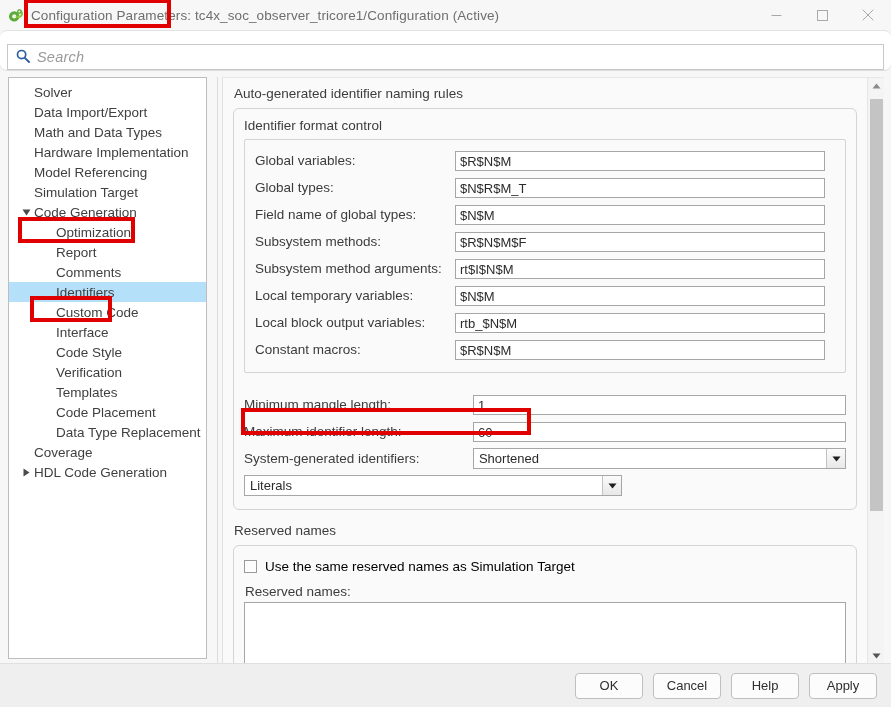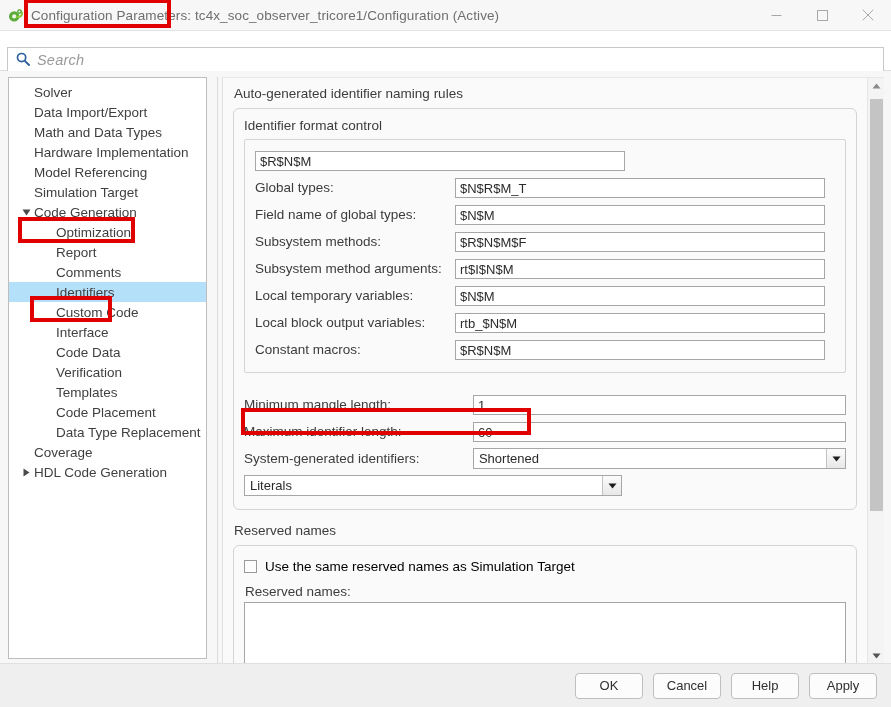--- a/index.html
+++ b/index.html
@@ -40,22 +40,23 @@
     display: flex; align-items: center; justify-content: center;
   }
   .wbtn svg { display: block; }
 
   
   #searchbar {
     height: 41px; min-height: 41px;
     background: #ffffff;
     border-top: 1px solid #e3e3e3;
     border-bottom: 1px solid #dcdcdc;
-    display: flex; align-items: flex-start;
-    padding: 16px 7px;
+    display: flex; align-items: flex-end;
+    padding: 0 7px;
+    border-radius: 7px;
   }
   #search-box {
     flex: 1; height: 26px;
     border: 1px solid #c8c8c8;
     background: #fff;
     display: flex; align-items: center;
     padding: 0 6px;
   }
   #search-icon { flex: none; margin-right: 7px; margin-left: 2px; }
   #search-placeholder {
@@ -326,21 +327,21 @@
           <div class="tree-item lvl2">
             <span class="tw"></span>
             <span class="tree-label">Custom Code</span>
           </div>
           <div class="tree-item lvl2">
             <span class="tw"></span>
             <span class="tree-label">Interface</span>
           </div>
           <div class="tree-item lvl2">
             <span class="tw"></span>
-            <span class="tree-label">Code Data</span>
+            <span class="tree-label">Code Style</span>
           </div>
           <div class="tree-item lvl2">
             <span class="tw"></span>
             <span class="tree-label">Verification</span>
           </div>
           <div class="tree-item lvl2">
             <span class="tw"></span>
             <span class="tree-label">Templates</span>
           </div>
           <div class="tree-item lvl2">
@@ -374,20 +375,21 @@
       <div id="main">
 
         <div class="section-title">Auto-generated identifier naming rules</div>
 
         <div class="panel">
           <div class="group-title">Identifier format control</div>
 
           <div class="group" style="margin-left:0; margin-top:2px;">
             <div id="ifc-rows">
                 <div class="row ig-row">
+                  <span class="rlabel">Global variables:</span>
                   <div class="txt">$R$N$M</div>
                 </div>
                 <div class="row ig-row">
                   <span class="rlabel">Global types:</span>
                   <div class="txt">$N$R$M_T</div>
                 </div>
                 <div class="row ig-row">
                   <span class="rlabel">Field name of global types:</span>
                   <div class="txt">$N$M</div>
                 </div>

